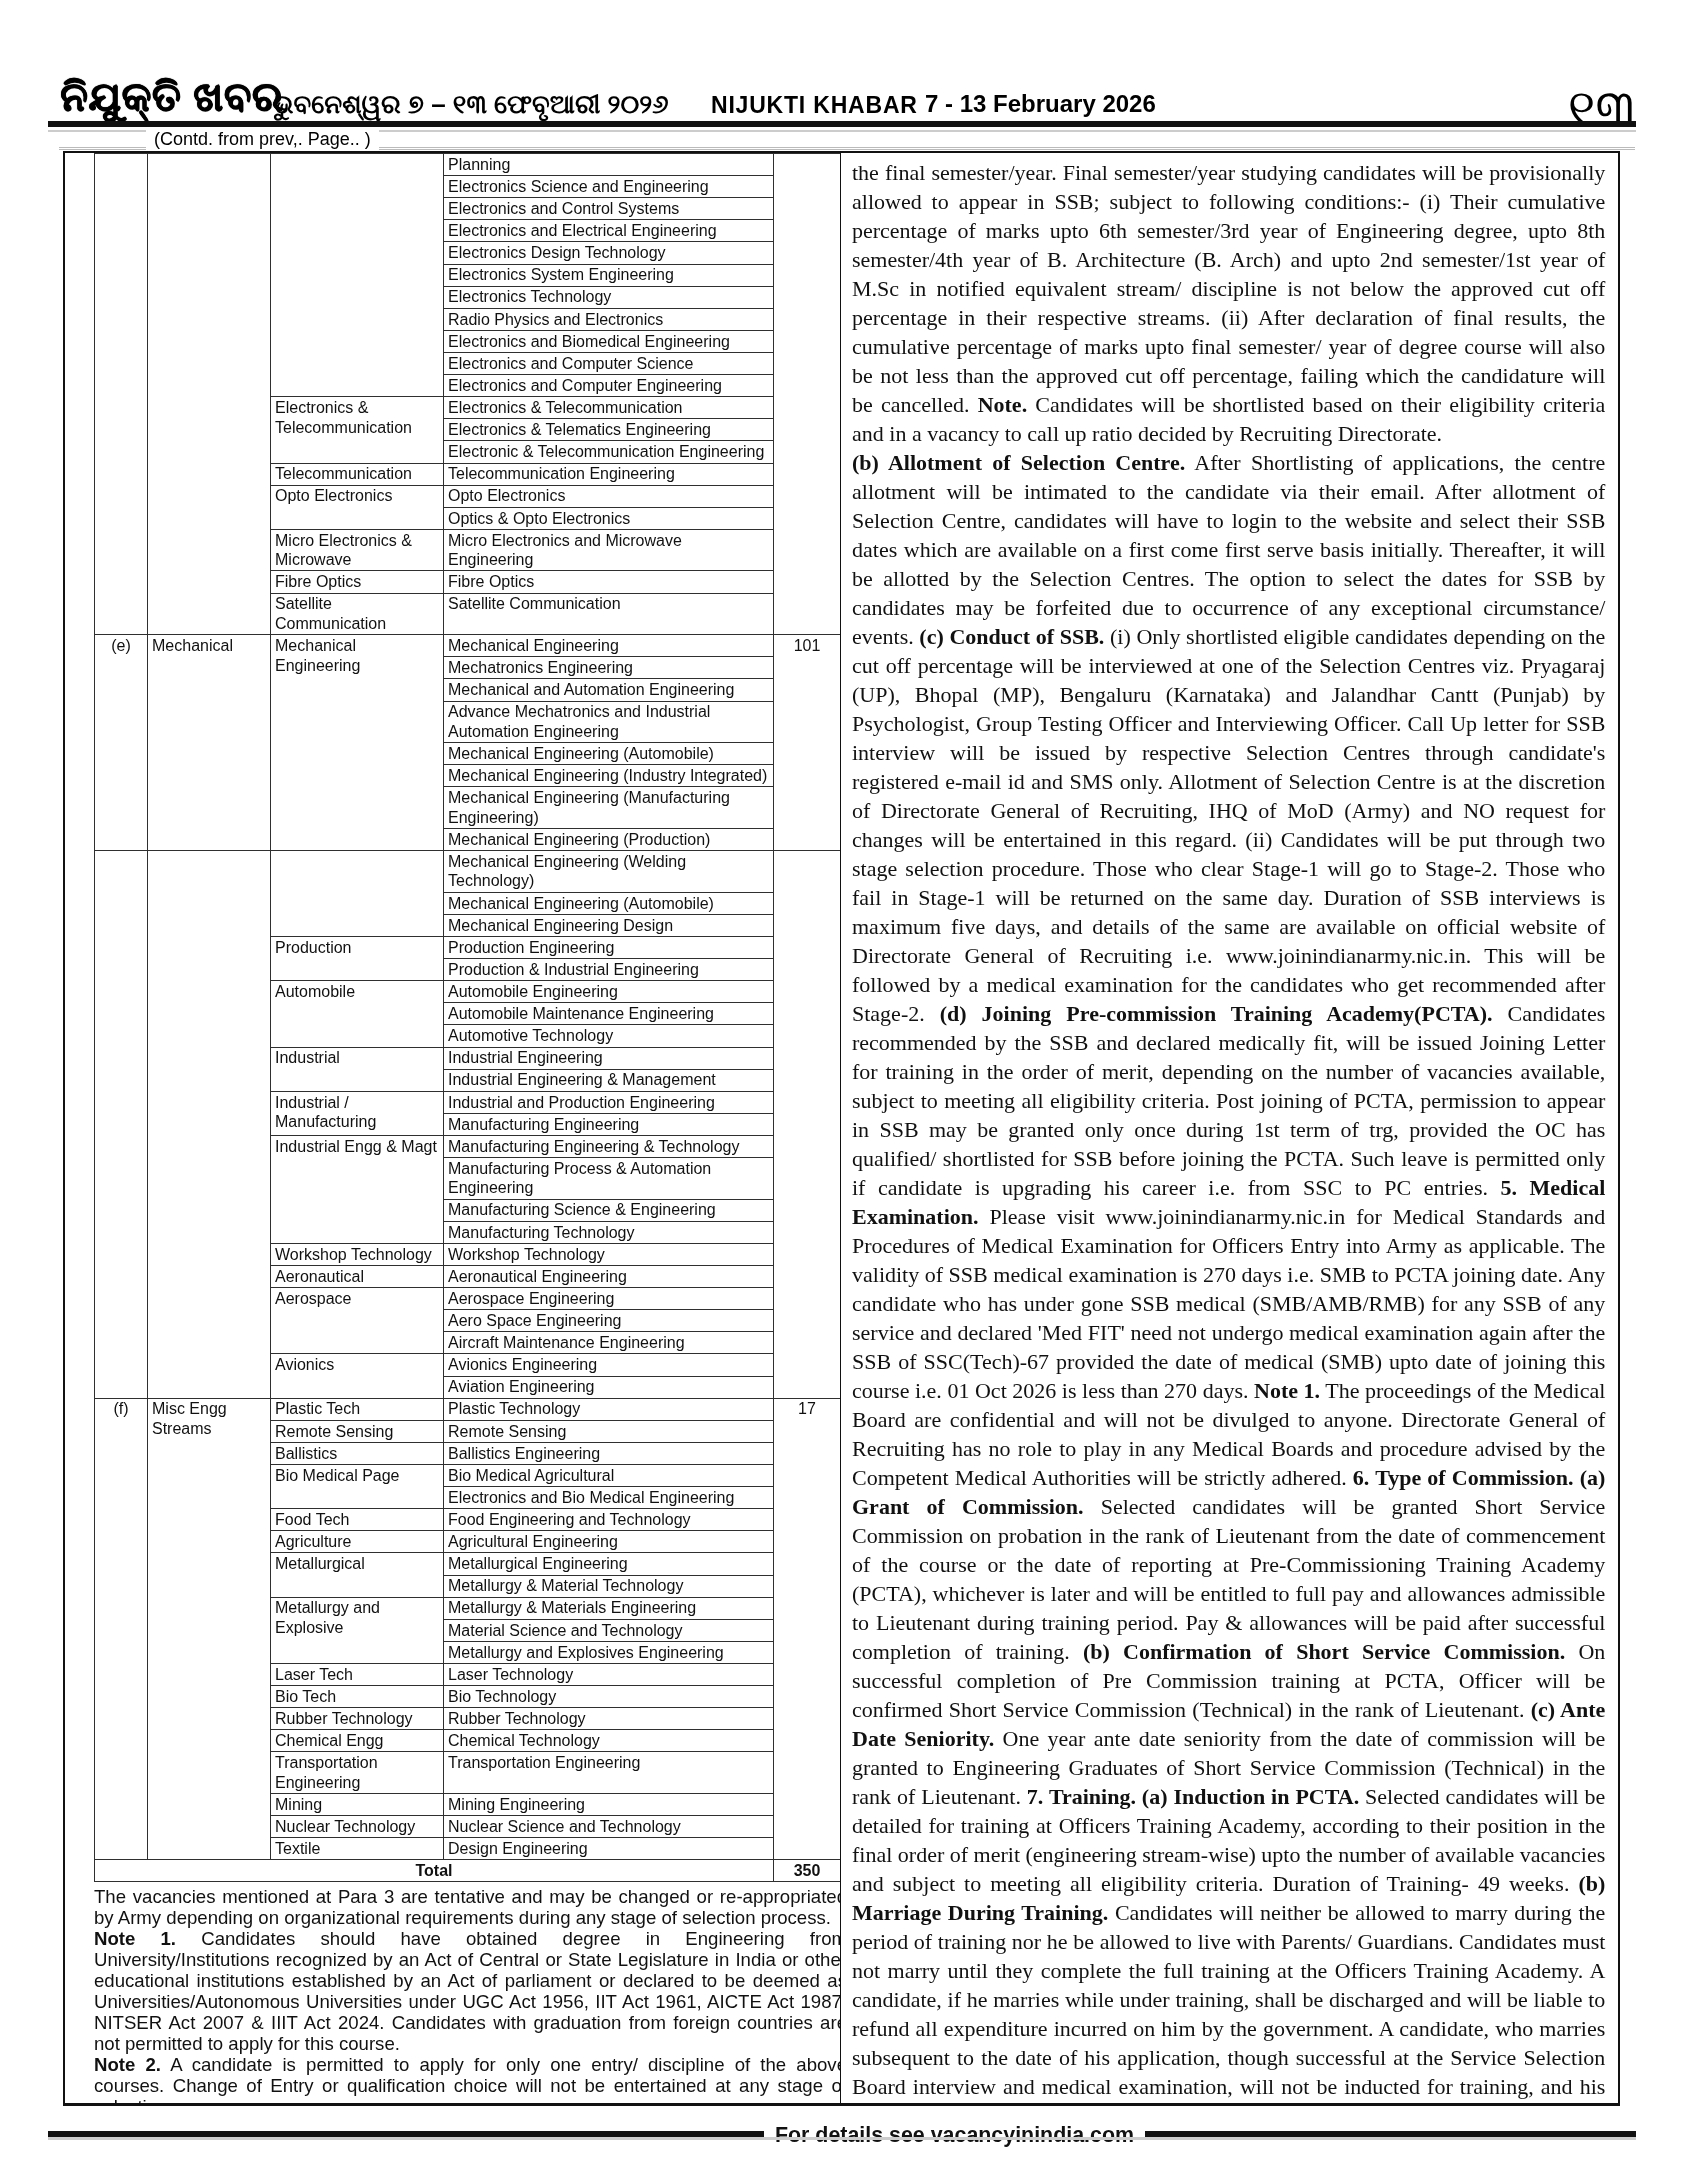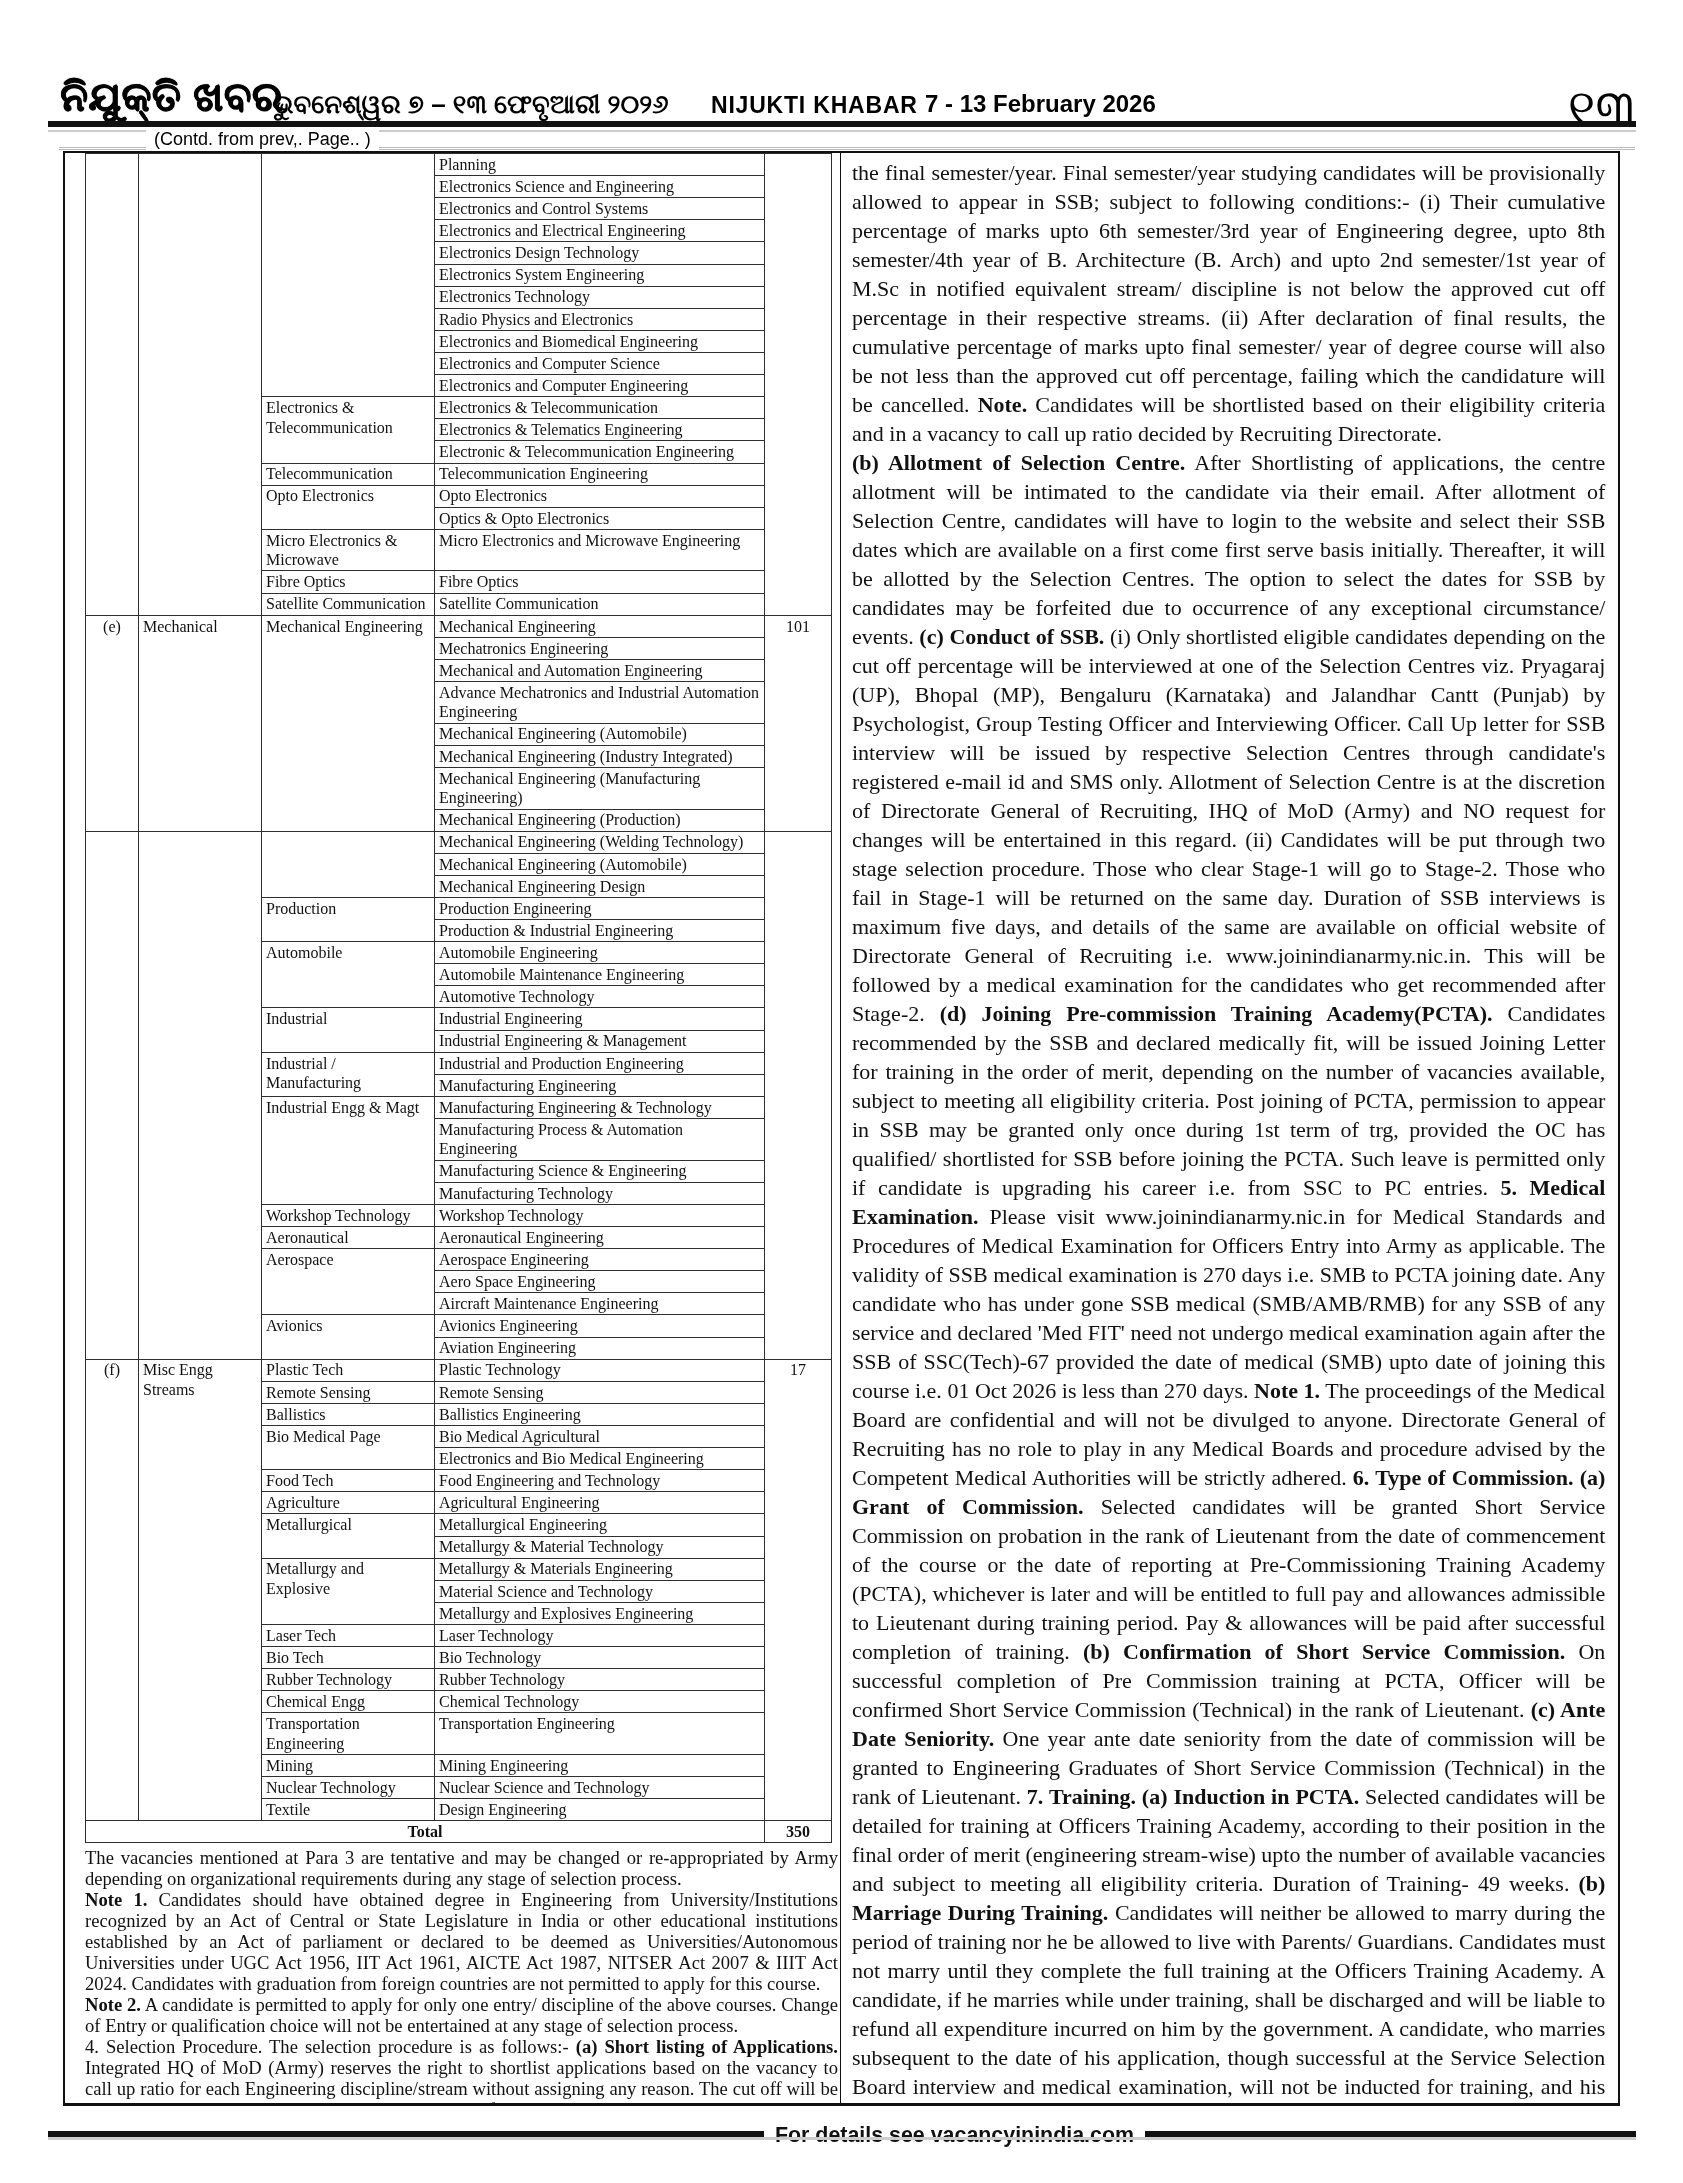--- a/index.html
+++ b/index.html
@@ -23,21 +23,21 @@
   .contdwrap{position:absolute;left:59px;top:129px;width:1576px;display:flex;align-items:flex-end;}
   .contdline{height:0;border-top:3.2px double #bbbbbb;flex:0 0 87px;}
   .contdline.long{flex:1;}
   .contd{font-size:18px;color:#000;padding:0 8px;white-space:nowrap;background:#fff;}
   
   .contentbox{
     position:absolute;left:63px;top:151px;width:1557px;height:1955px;
     border:2.4px solid #111;border-bottom-width:3.2px;box-sizing:border-box;
     display:flex;overflow:hidden;background:#fff;
   }
-  .leftcol{width:775px;box-sizing:border-box;padding:0 0 0 20px;overflow:hidden;font-family:Liberation Serif, serif;}
+  .leftcol{width:775px;box-sizing:border-box;padding:0 0 0 29px;overflow:hidden;}
   .rightcol{
     flex:1;border-left:1.6px solid #111;box-sizing:border-box;
     padding:4.8px 12.7px 0 11px;overflow:hidden;
   }
   
   table.vac{border-collapse:collapse;table-layout:fixed;width:745px;
     font-size:16px;line-height:1.22;}
   table.vac td{
     border:0.8px solid #2f2f2f;vertical-align:top;padding:0.8px 4px 0.8px 4px;
     overflow:hidden;word-wrap:break-word;

